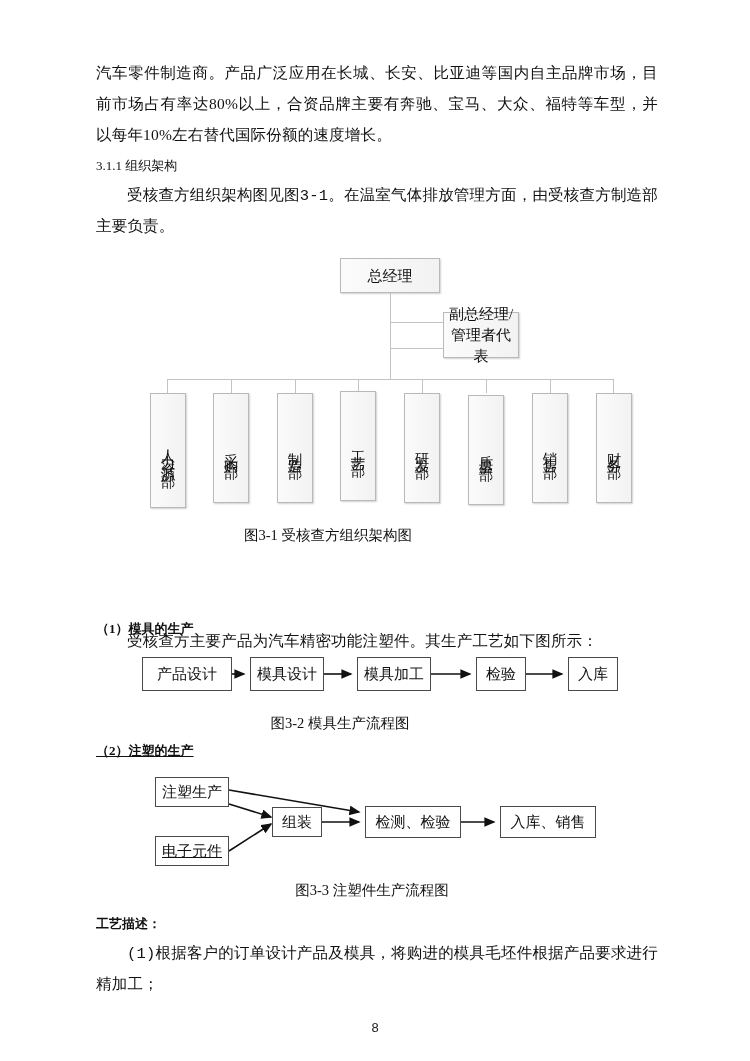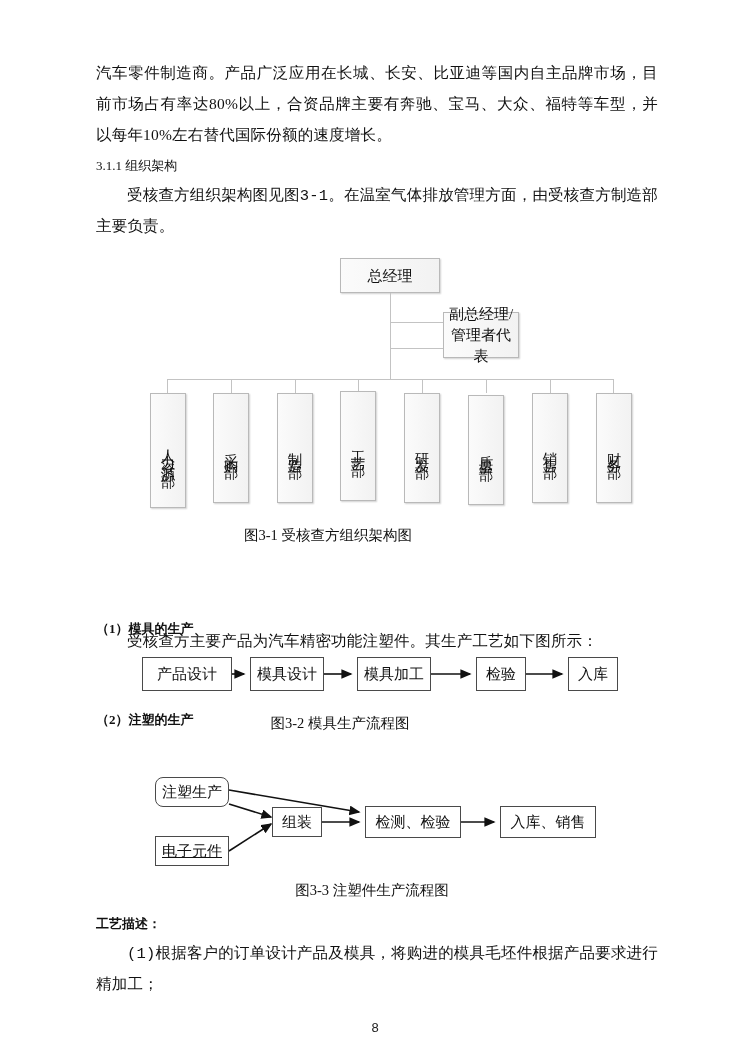--- a/index.html
+++ b/index.html
@@ -231,41 +231,41 @@
     <div class="fbox" style="left:476px; top:5px; width:50px; height:34px;">
       <span>检验</span>
     </div>
     <div class="fbox" style="left:568px; top:5px; width:50px; height:34px;">
       <span>入库</span>
     </div>
   </div>
 
   <div class="caption" style="top:712px;padding-left:12px;">图3-2  模具生产流程图</div>
 
-  <div class="heading bold" style="top:704px;">（2）注塑的生产</div>
+  <div class="heading bold" style="top:735px;text-decoration:underline;">（2）注塑的生产</div>
 
   <div class="flow2">
     <svg class="flowsvg" width="750" height="100">
       <defs>
         <marker id="ar2" markerWidth="7" markerHeight="7" refX="6" refY="3" orient="auto">
           <path d="M0,0 L7,3 L0,6 z" fill="#111"></path>
         </marker>
       </defs>
 
       <line x1="229" y1="32" x2="271" y2="45" stroke="#111" stroke-width="1.6" marker-end="url(#ar2)"></line>
 
       <line x1="229" y1="79" x2="271" y2="52" stroke="#111" stroke-width="1.6" marker-end="url(#ar2)"></line>
 
       <line x1="229" y1="18" x2="359" y2="40" stroke="#111" stroke-width="1.6" marker-end="url(#ar2)"></line>
 
       <line x1="322" y1="50" x2="359" y2="50" stroke="#111" stroke-width="1.6" marker-end="url(#ar2)"></line>
 
       <line x1="461" y1="50" x2="494" y2="50" stroke="#111" stroke-width="1.6" marker-end="url(#ar2)"></line>
     </svg>
-    <div class="fbox" style="left:155px; top:5px; width:74px; height:30px;border-radius:8px;">
+    <div class="fbox" style="left:155px; top:5px; width:74px; height:30px;">
       <span>注塑生产</span>
     </div>
     <div class="fbox" style="left:155px; top:64px; width:74px; height:30px;text-decoration:underline;">
       <span>电子元件</span>
     </div>
     <div class="fbox" style="left:272px; top:35px; width:50px; height:30px;">
       <span>组装</span>
     </div>
     <div class="fbox" style="left:365px; top:34px; width:96px; height:32px;">
       <span>检测、检验</span>

